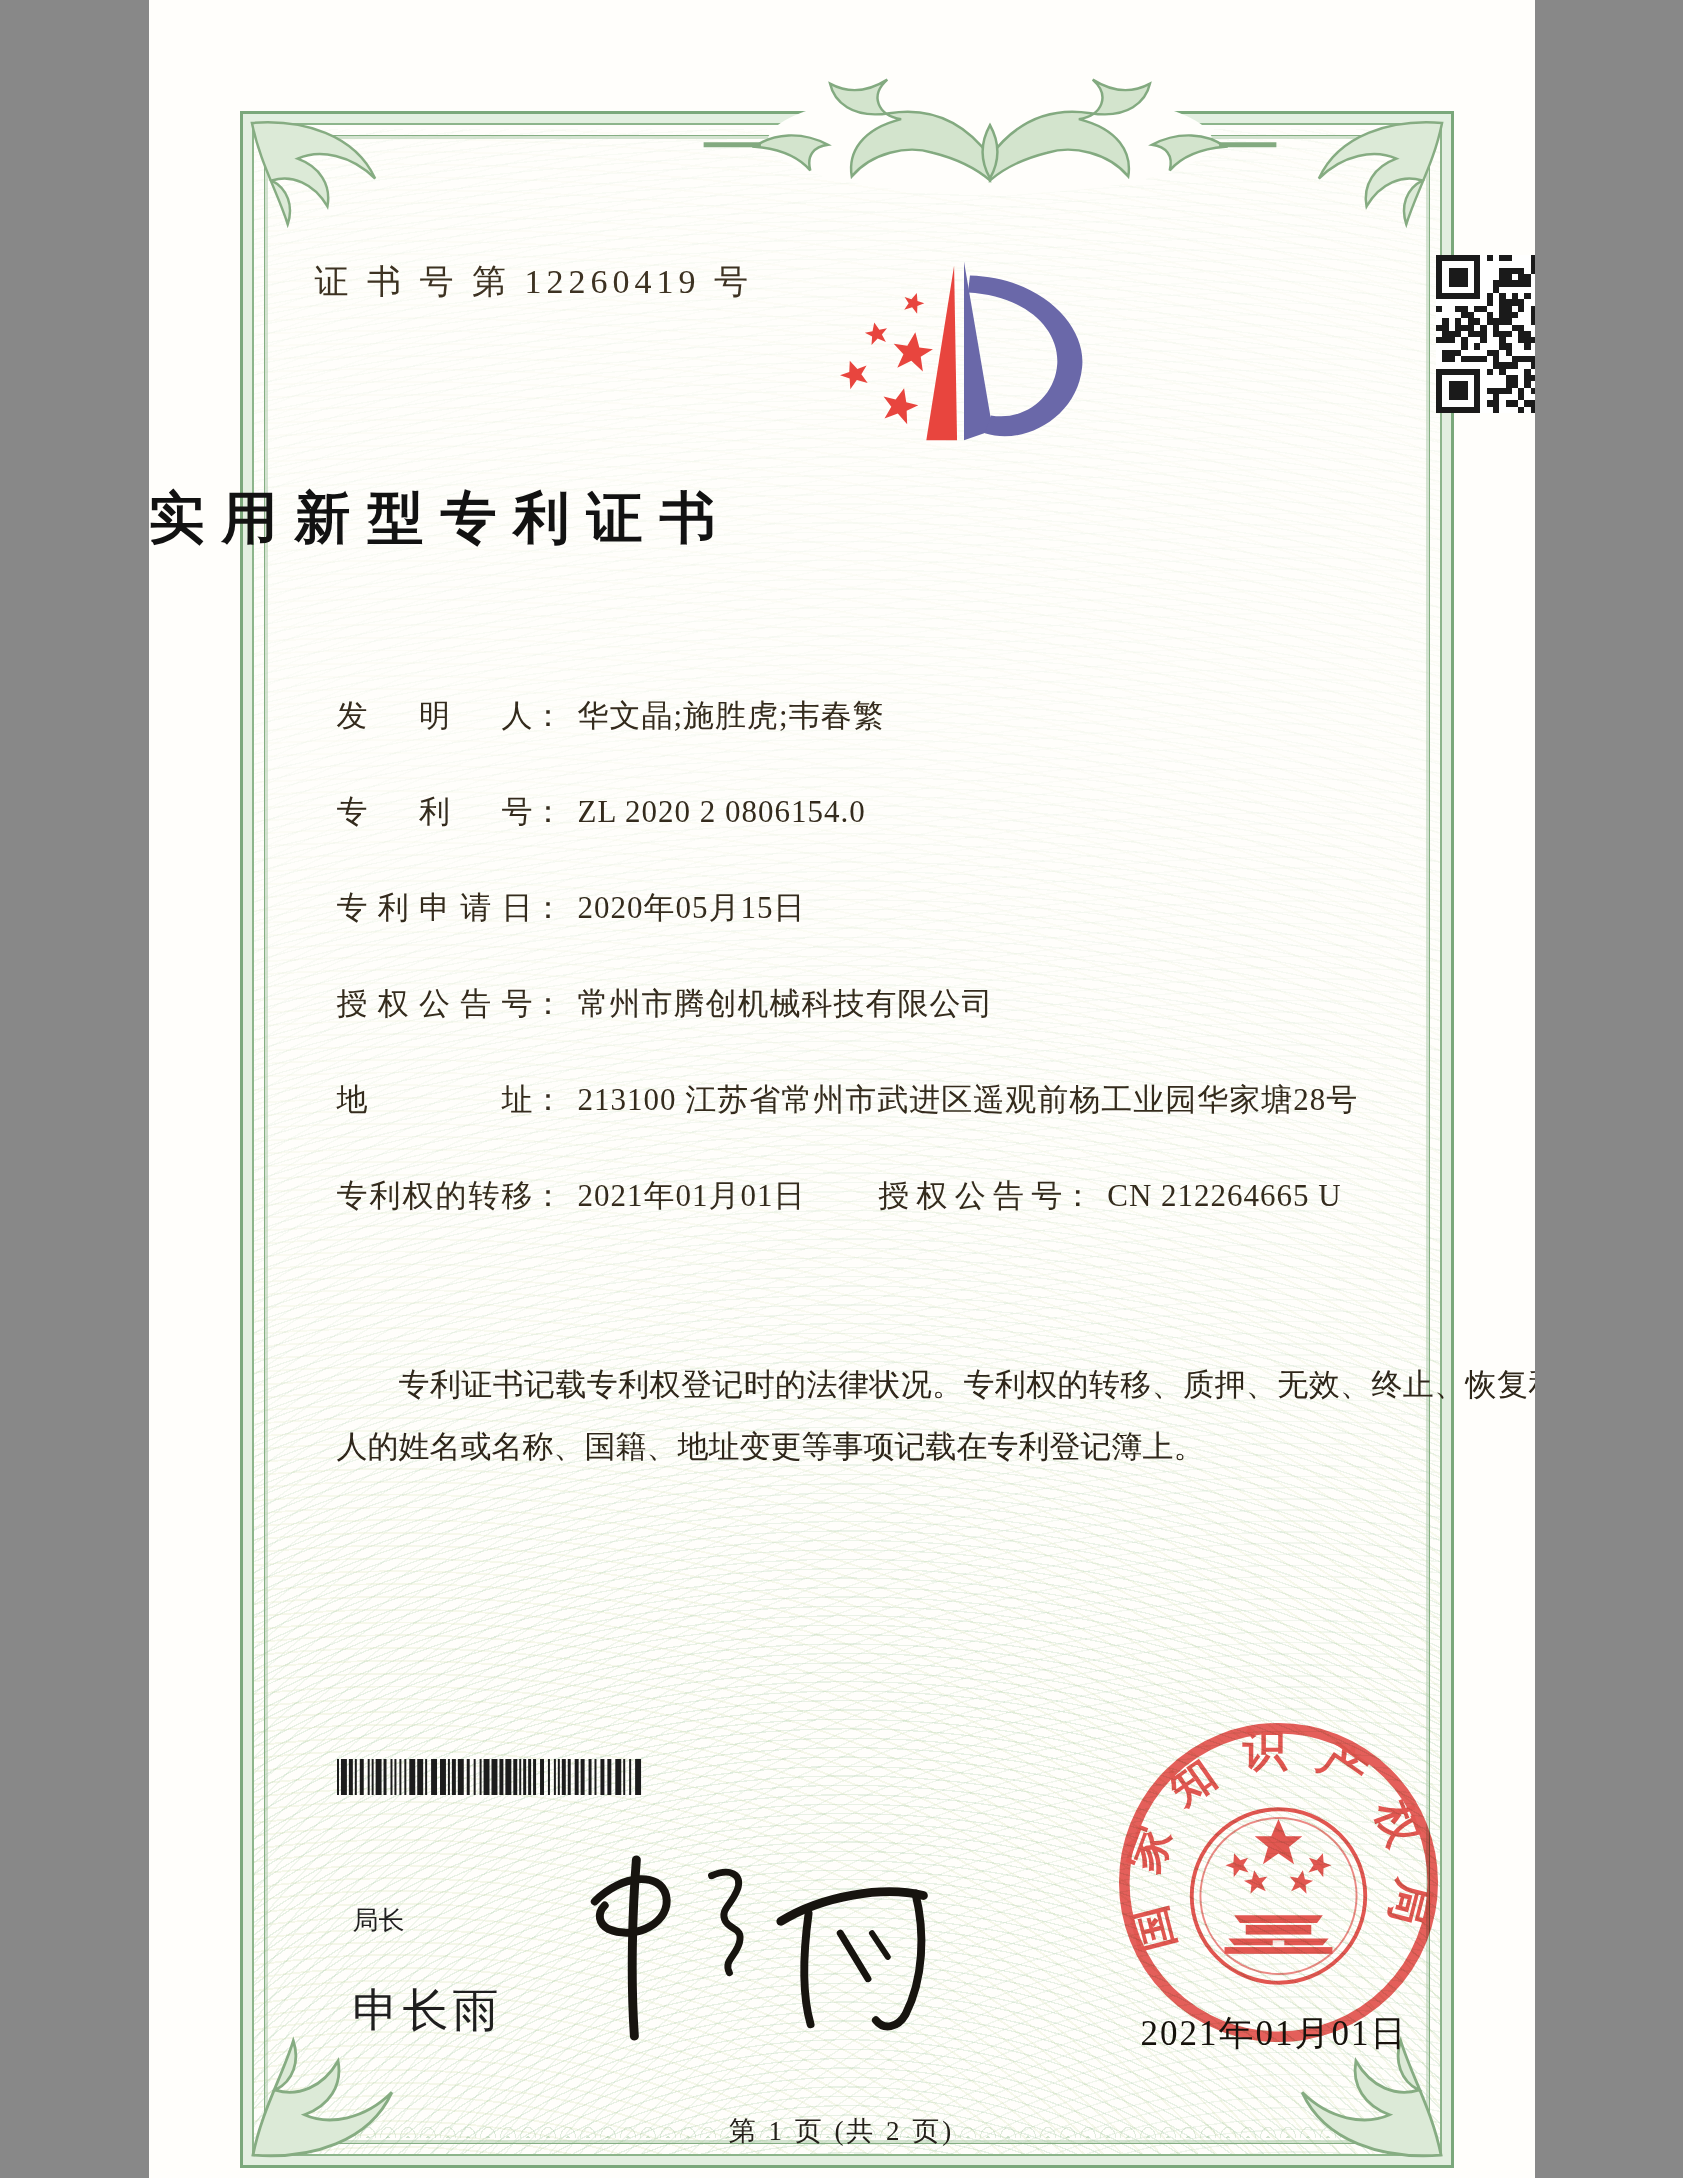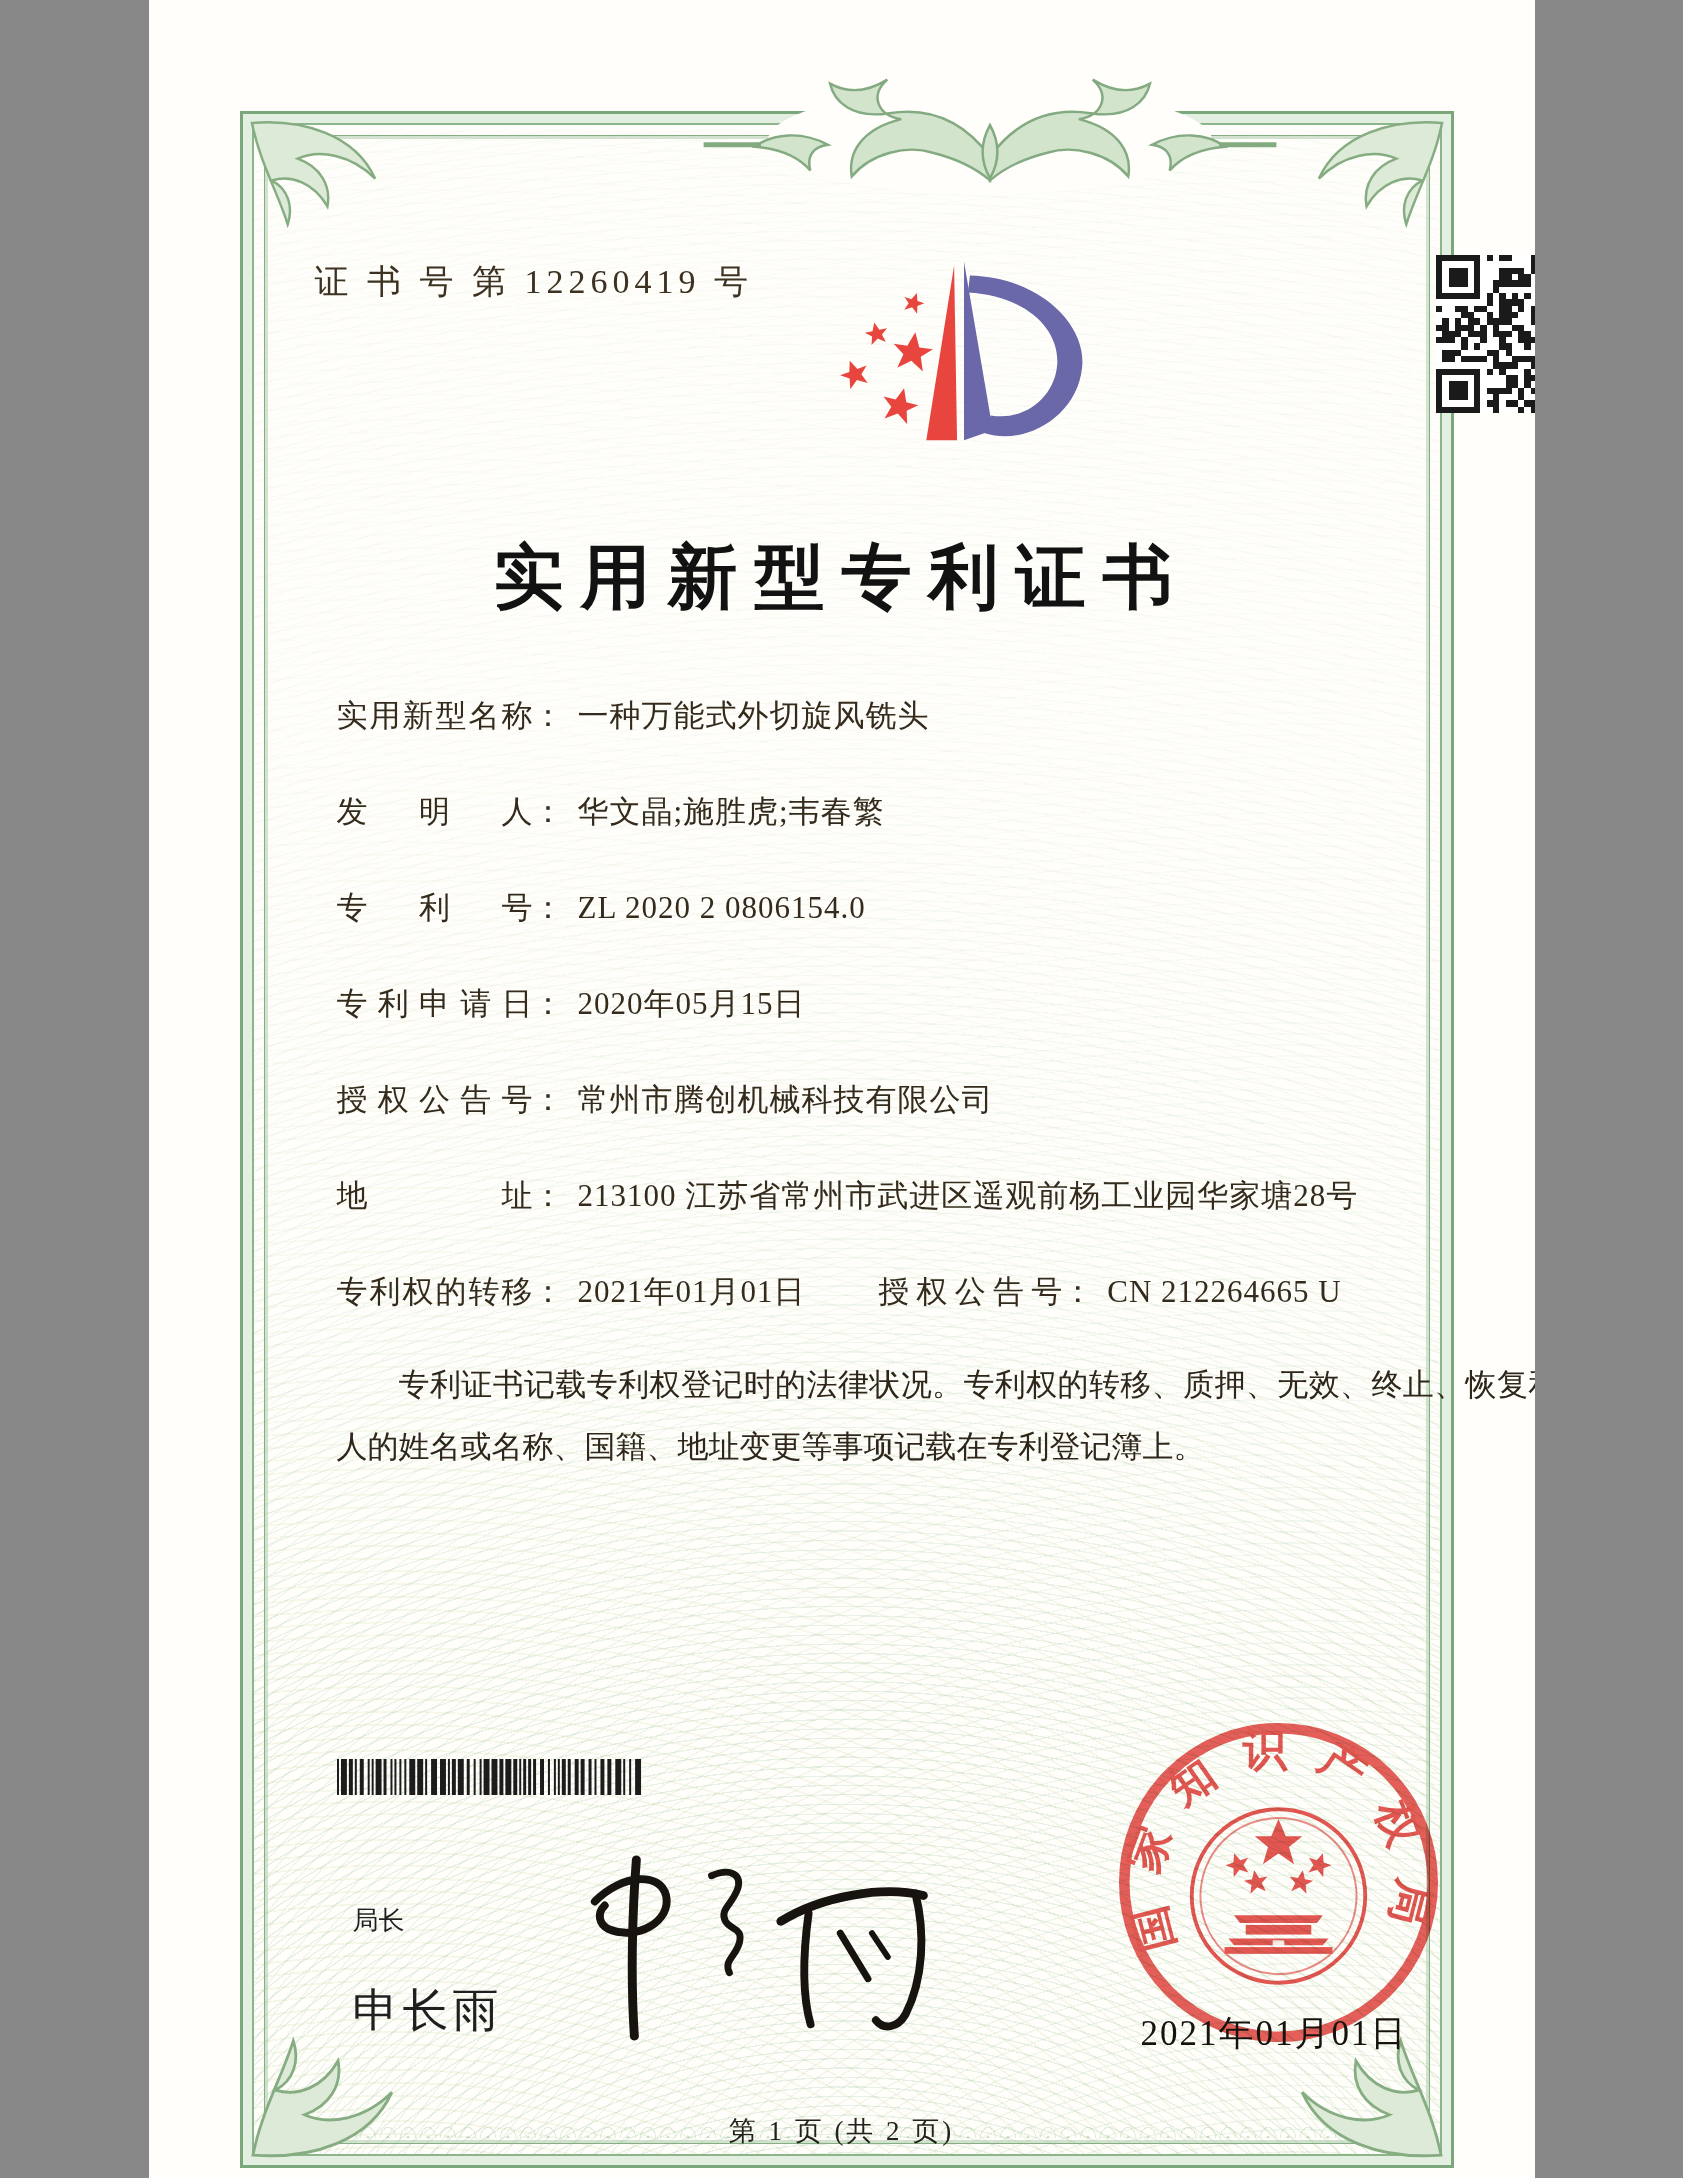--- a/index.html
+++ b/index.html
@@ -43,22 +43,22 @@
   .ornament{position:absolute; pointer-events:none;}
   .ornament svg{display:block;}
   
   .cert-no{
     position:absolute; left:166px; top:259px;
     font-size:34px; letter-spacing:5px; color:#3d3222; font-weight:500;
   }
   .logo{position:absolute; left:642px; top:224px; width:348px; height:248px;}
   .qr{position:absolute; left:1287px; top:255px; width:158px; height:158px;}
   .title{
-    position:absolute; left:0; right:0; top:531px;
-    text-align:center; font-size:70px; font-weight:bold;
+    position:absolute; left:0; right:0; top:481px;
+    font-size:56px; font-weight:bold;
     letter-spacing:17px; color:#121212;
   }
   .fields{position:absolute; left:188px; top:699px; width:1327px;}
   .frow{margin:0 0 62px 0; font-size:31px; line-height:34px; white-space:nowrap; color:#342b1d;}
   .flabel{display:inline-block; width:196px; text-align:justify; text-align-last:justify; vertical-align:top;}
   .fcolon{display:inline-block; margin-right:14px;}
   .fvalue{letter-spacing:1px;}
   .fpair2{margin-left:65px;}
   .fpair2 .flabel{width:184px;}
   .body-text{
@@ -372,23 +372,20 @@
         <rect x="0" y="18" width="7" height="7" fill="#1a1a1a"></rect>
         <rect x="1" y="19" width="5" height="5" fill="#ffffff"></rect>
         <rect x="2" y="20" width="3" height="3" fill="#1a1a1a"></rect>
       </svg>
   </div>
 
   <div class="title">实用新型专利证书</div>
 
   <div class="fields">
     <div class="frow">
-      <span class="flabel">实用新型名称</span><span class="fcolon">：</span><span class="fvalue">一种万能式外切旋风铣头</span>
-    </div>
-    <div class="frow">
       <span class="flabel">发明人</span><span class="fcolon">：</span><span class="fvalue">华文晶;施胜虎;韦春繁</span>
     </div>
     <div class="frow">
       <span class="flabel">专利号</span><span class="fcolon">：</span><span class="fvalue">ZL 2020 2 0806154.0</span>
     </div>
     <div class="frow">
       <span class="flabel">专利申请日</span><span class="fcolon">：</span><span class="fvalue">2020年05月15日</span>
     </div>
     <div class="frow">
       <span class="flabel">授权公告号</span><span class="fcolon">：</span><span class="fvalue">常州市腾创机械科技有限公司</span>

